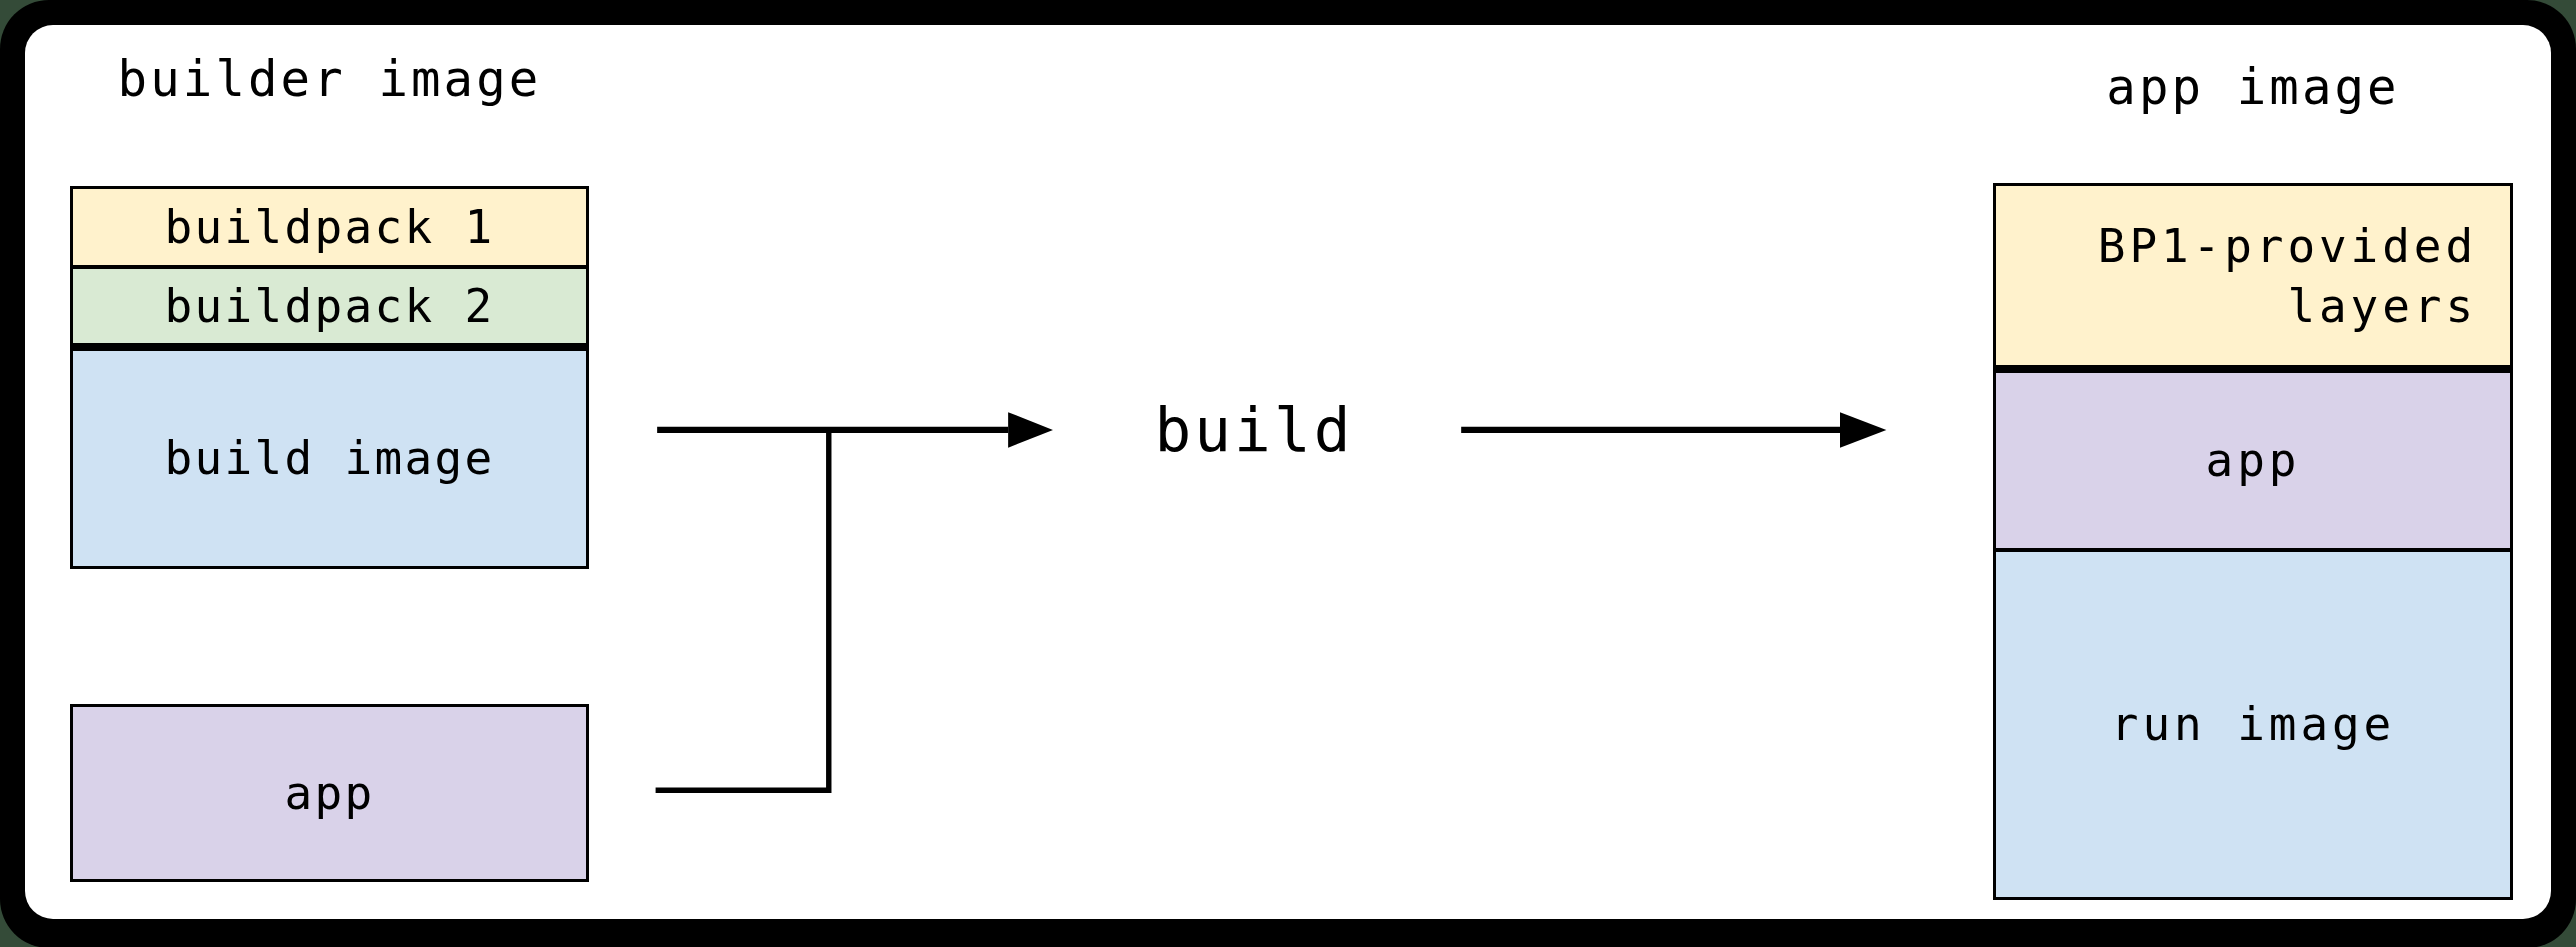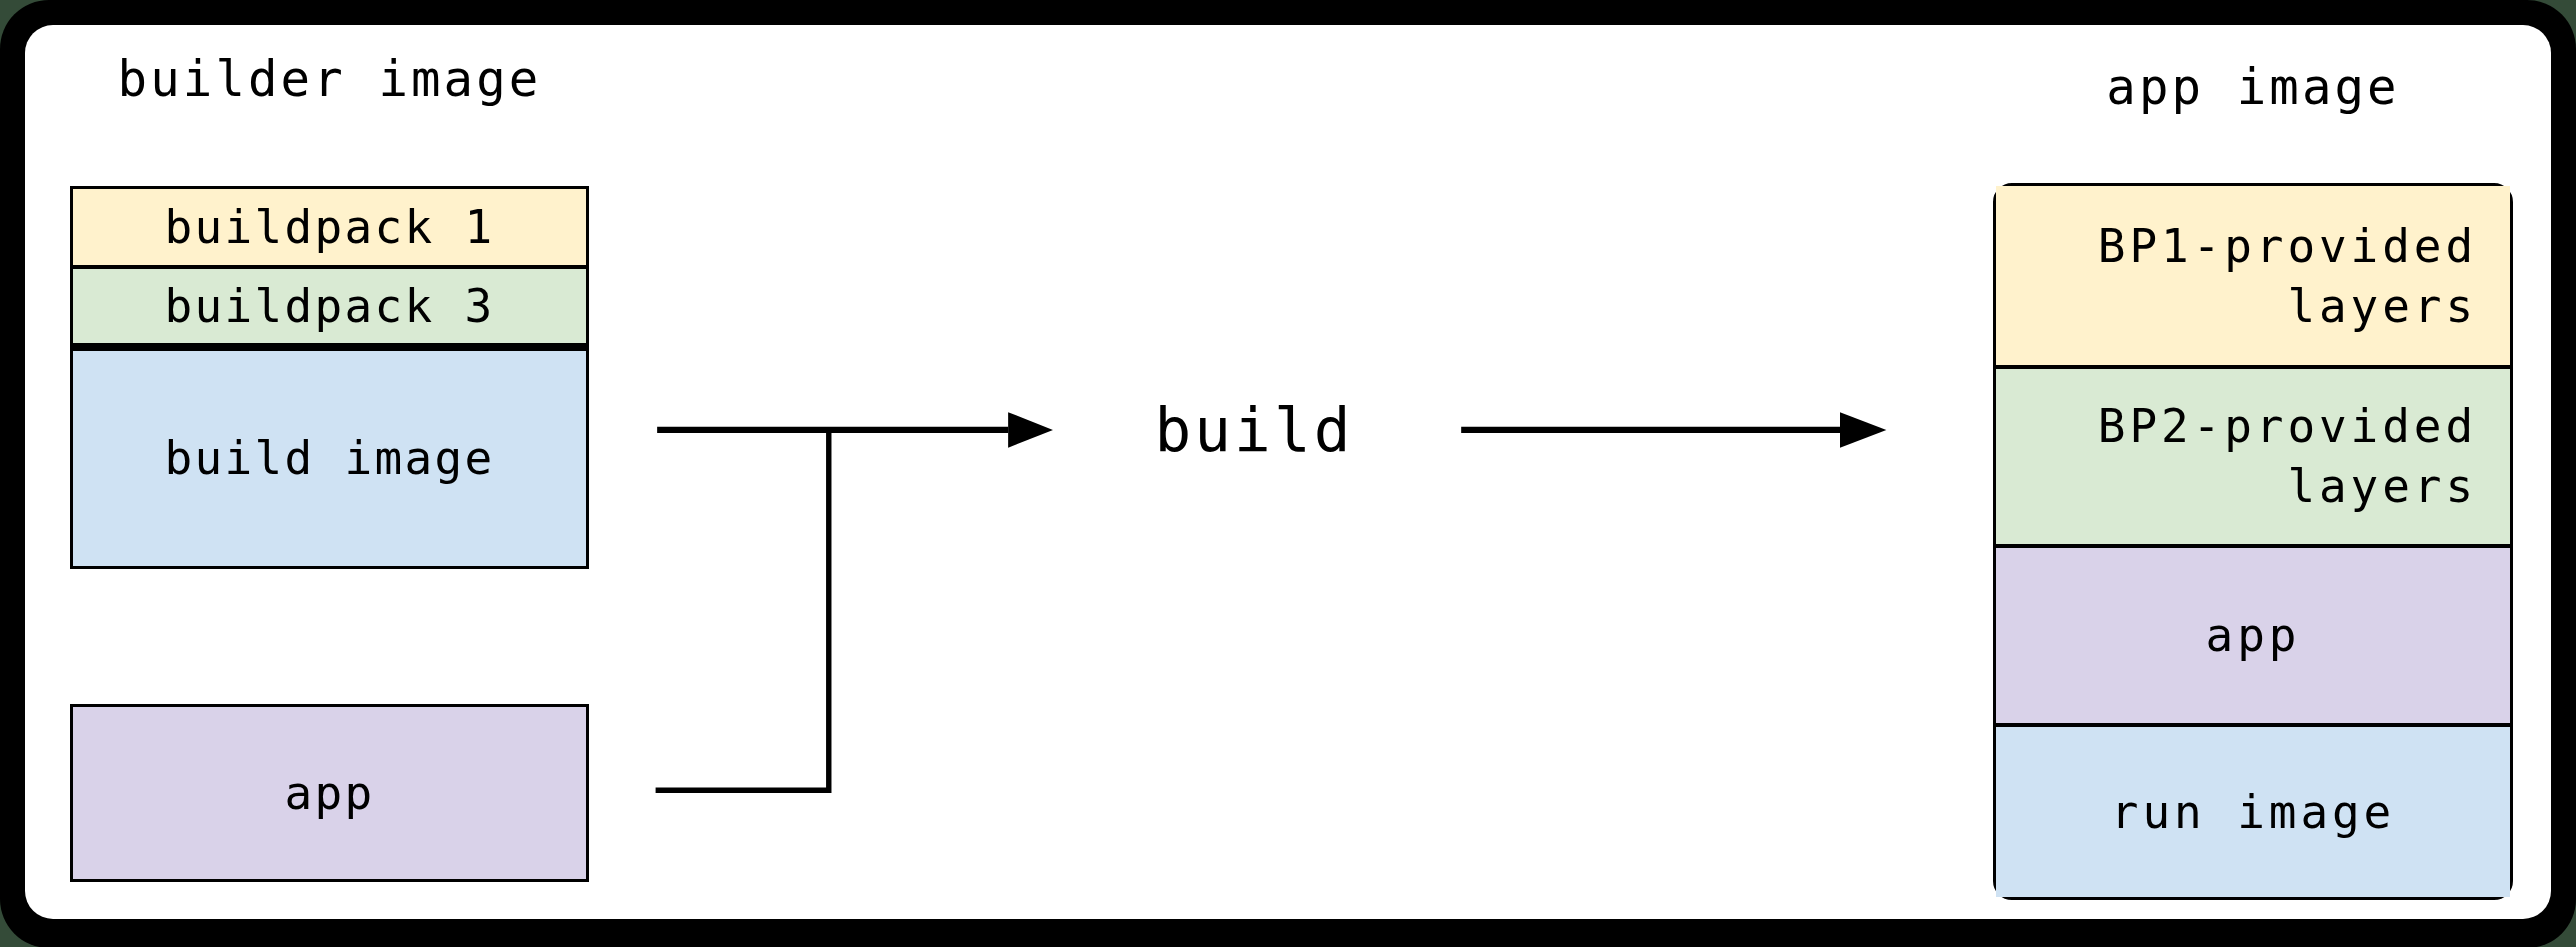--- a/index.html
+++ b/index.html
@@ -102,21 +102,21 @@
   <div class="title" style="left:70px; top:51px; width:519px;">builder image</div>
 
   <div class="title" style="left:1993px; top:59px; width:520px;">app image</div>
 
   <div class="stack left-stack" style="left:70px; top:186px; width:519px; height:383px;">
     <div class="row" style="height: 76px; background: rgb(255, 242, 204);">
       <span>buildpack 1</span>
     </div>
     <div class="sep"></div>
     <div class="row" style="height: 74px; background: rgb(217, 234, 211);">
-      <span>buildpack 3</span>
+      <span>buildpack 2</span>
     </div>
     <div class="sep"></div>
     <div class="sep"></div>
     <div class="row" style="flex: 1 1 auto; background: rgb(207, 226, 243);">
       <span>build image</span>
     </div>
   </div>
 
   <div class="appbox" style="left: 70px; top: 704px; width: 519px; height: 178px; background: rgb(217, 210, 233);">
     <span>app</span>
@@ -130,28 +130,25 @@
 
       <polyline points="848,1022 1072,1022 1072,560" fill="none" stroke-width="7"></polyline>
 
       <line x1="1890" y1="556" x2="2380" y2="556" stroke-width="8"></line>
       <polygon points="2380,533 2380,579 2440,556" stroke="none"></polygon>
     </g>
   </svg>
 
   <div class="build-label">build</div>
 
-  <div class="stack right-stack" style="left:1993px; top:183px; width:520px; height:717px;border-radius:19px;">
+  <div class="stack right-stack" style="left:1993px; top:183px; width:520px; height:717px;">
     <div class="row" style="height: 179px; background: rgb(255, 242, 204);">
       <span>BP1-provided layers</span>
     </div>
     <div class="sep"></div>
-    <div class="row" style="height: 175px; background: rgb(217, 234, 211);">
-      <span>BP2-provided layers</span>
-    </div>
     <div class="sep"></div>
     <div class="row" style="height: 175px; background: rgb(217, 210, 233);">
       <span>app</span>
     </div>
     <div class="sep"></div>
     <div class="row" style="flex: 1 1 auto; background: rgb(207, 226, 243);">
       <span>run image</span>
     </div>
   </div>
 </div>

